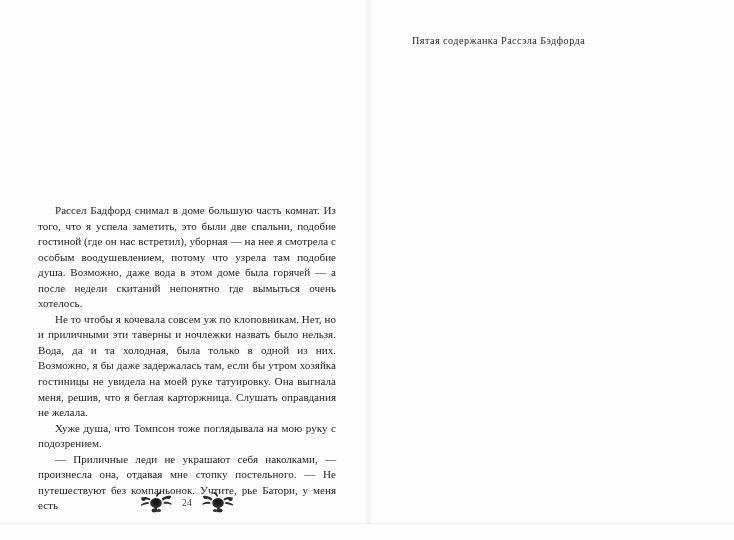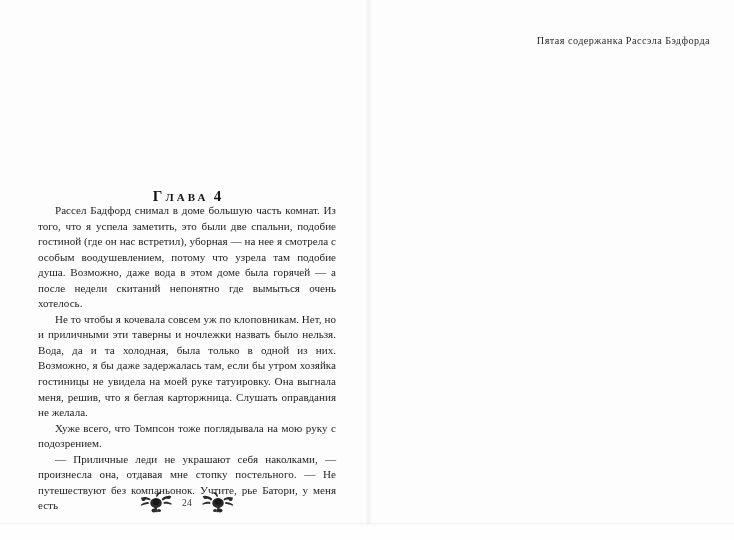--- a/index.html
+++ b/index.html
@@ -70,21 +70,21 @@
     box-sizing: border-box;
   }
   .page.left  { left: 0;   width: 368px; }
   .page.right { left: 368px; width: 366px; }
 
   .running-header {
     position: absolute;
     top: 35px;
     left: 44px;
     right: 24px;
-    text-align: right;
+    text-align: left;
     font-size: 10.2px;
     letter-spacing: 0.45px;
     color: #2a2a2a;
     white-space: nowrap;
   }
 
   .chapter-heading {
     position: absolute;
     top: 188px;
     left: 38px;
@@ -144,28 +144,25 @@
 
 <div class="spread">
 
   <div class="paper-left"></div>
   <div class="paper-right"></div>
   <div class="gutter"></div>
   <div class="bottom-edge"></div>
 
   <div class="page left">
 
-    <div class="chapter-heading">
-      <span class="chap-word">Глава</span><span class="chap-num">4</span>
-    </div>
 
     <div class="textblock left">
       <p>Рассел Бадфорд снимал в доме большую часть комнат. Из того, что я успела заметить, это были две спальни, подобие гостиной (где он нас встретил), уборная — на нее я смотрела с особым воодушевлением, потому что узрела там подобие душа. Возможно, даже вода в этом доме была горячей — а после недели скитаний непонятно где вымыться очень хотелось.</p>
       <p>Не то чтобы я кочевала совсем уж по клоповникам. Нет, но и приличными эти таверны и ночлежки назвать было нельзя. Вода, да и та холодная, была только в одной из них. Возможно, я бы даже задержалась там, если бы утром хозяйка гостиницы не увидела на моей руке татуировку. Она выгнала меня, решив, что я беглая карторжница. Слушать оправдания не желала.</p>
-      <p>Хуже всего, что Томпсон тоже поглядывала на мою руку с подозрением.</p>
+      <p>Хуже душа, что Томпсон тоже поглядывала на мою руку с подозрением.</p>
       <p>— Приличные леди не украшают себя наколками, — произнесла она, отдавая мне стопку постельного. — Не путешествуют без компаньонок. Учтите, рье Батори, у меня есть</p>
     </div>
 
     <div class="footer left">
       <svg class="ornament" viewBox="0 0 68 48">
         <g fill="#1b1b1b">
           <path d="M34 16c4 0 8 2 10 5 2 3 2 7 0 10-2 3-6 5-10 5s-8-2-10-5c-2-3-2-7 0-10 2-3 6-5 10-5z"></path>
           <path d="M31 30c-1 5 0 10 3 14 1 1 3 1 3-1 0-4-2-9-4-13-1-1-2-1-2 0z"></path>
           <ellipse cx="30" cy="41" rx="5" ry="4"></ellipse>
           <ellipse cx="40" cy="41" rx="4" ry="3"></ellipse>

